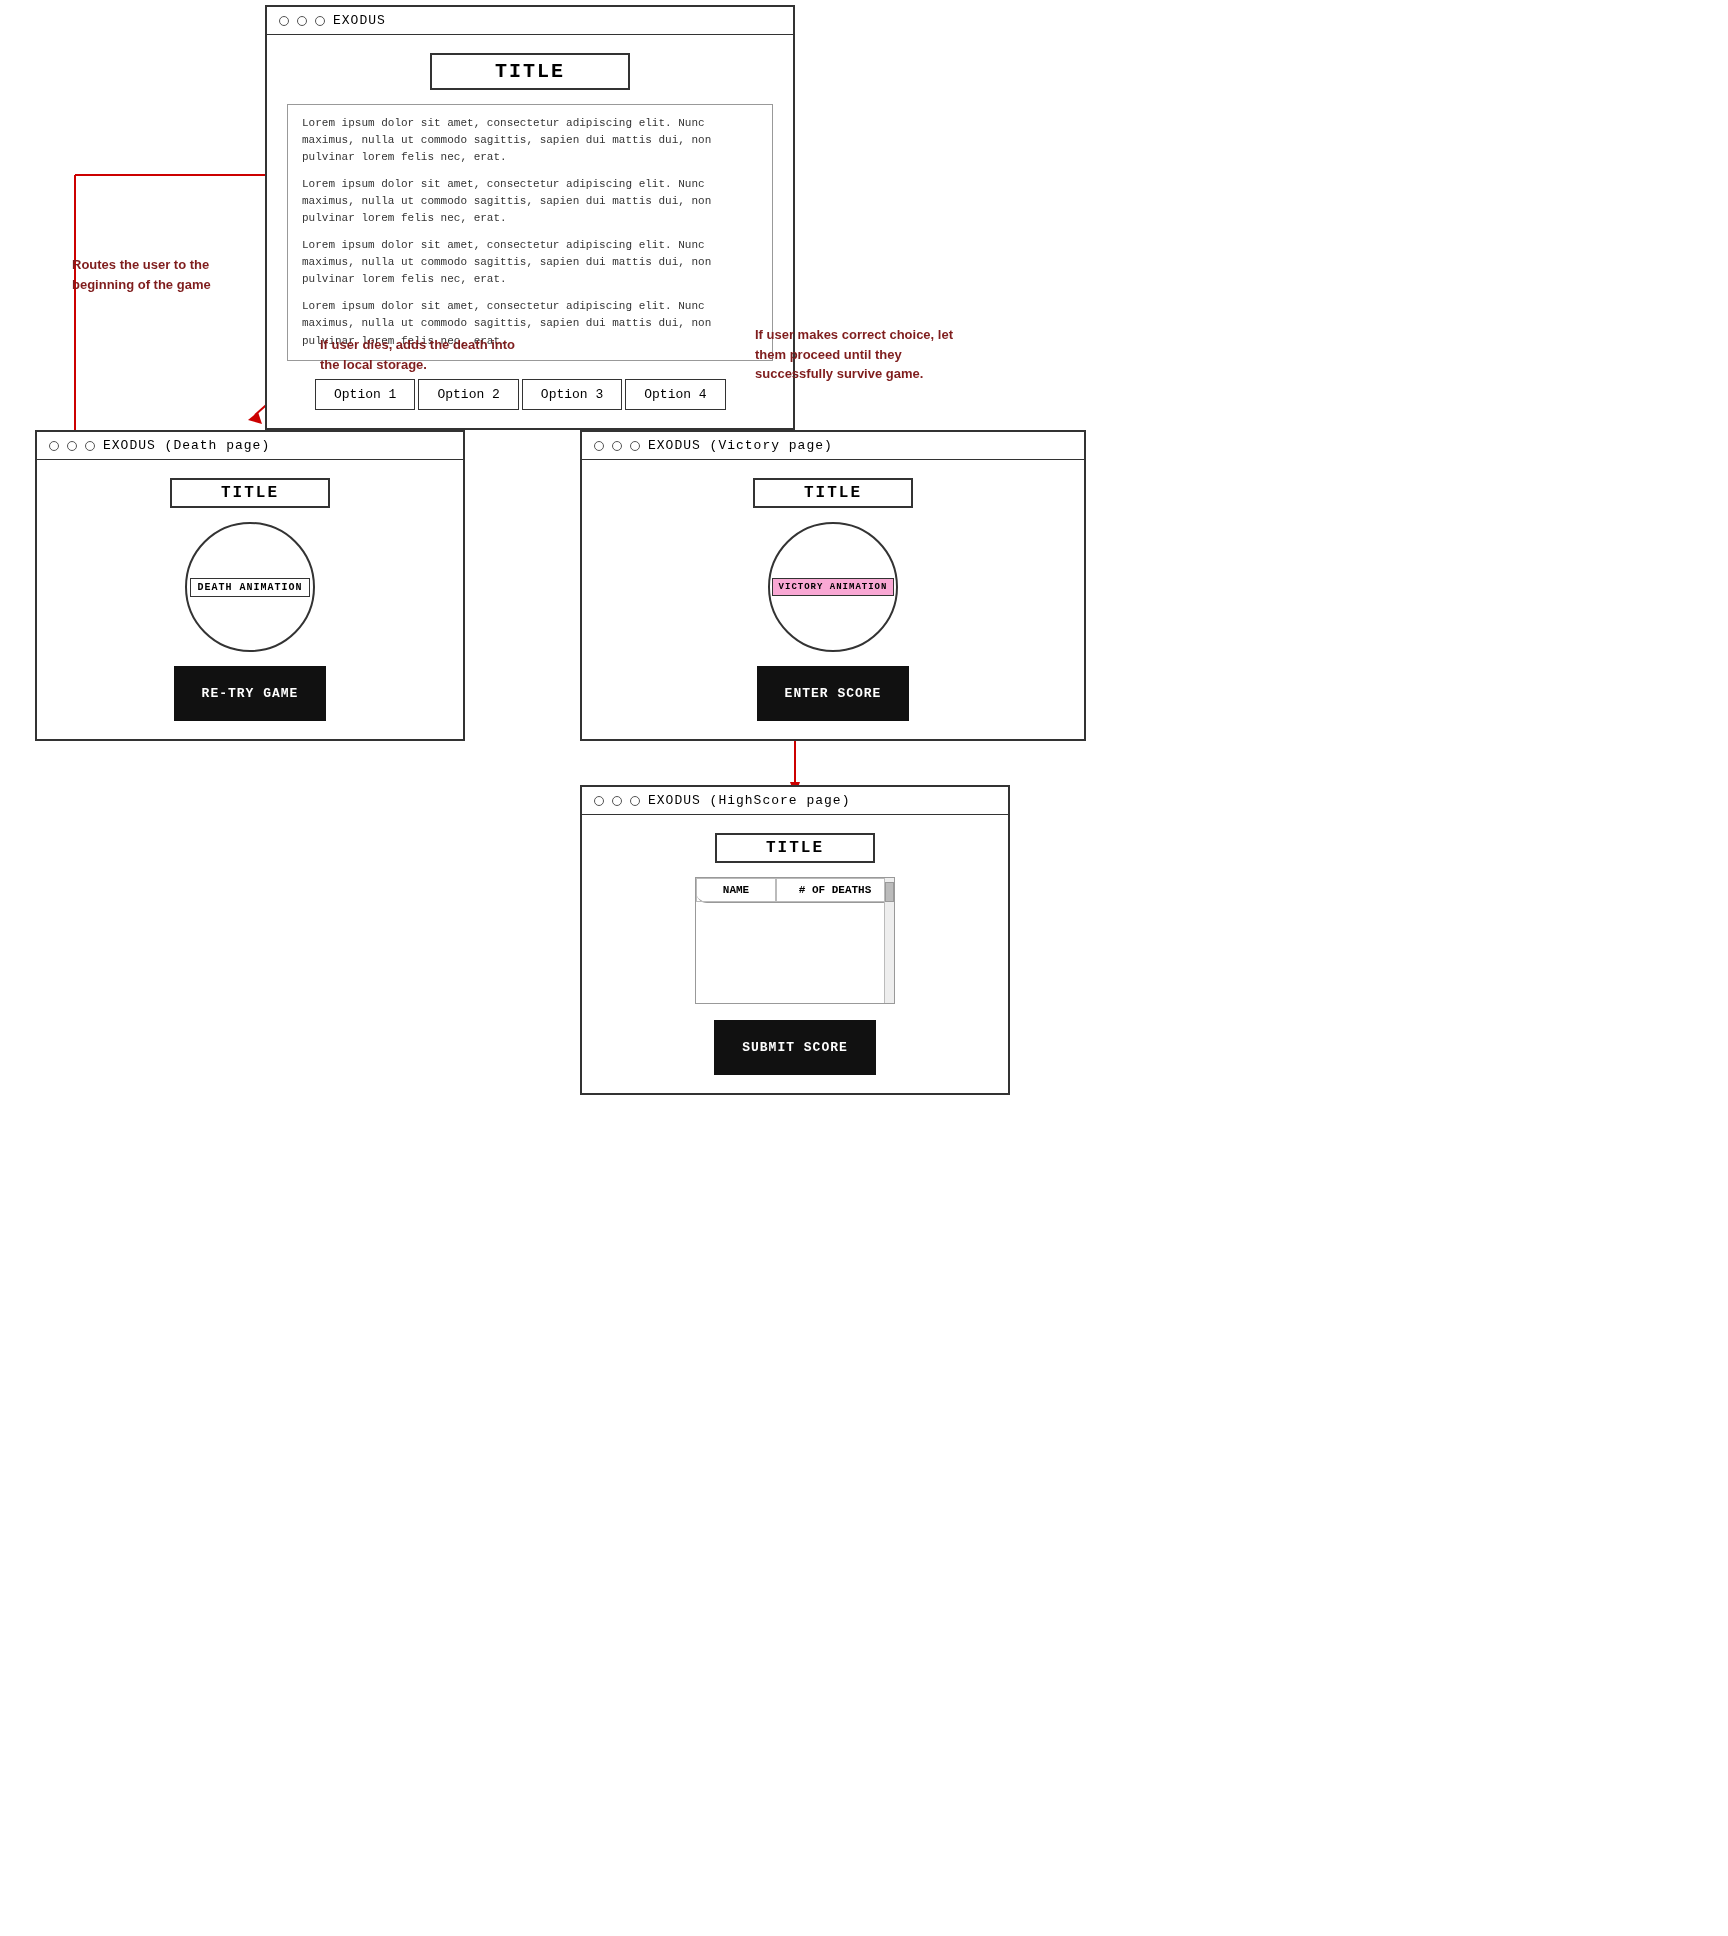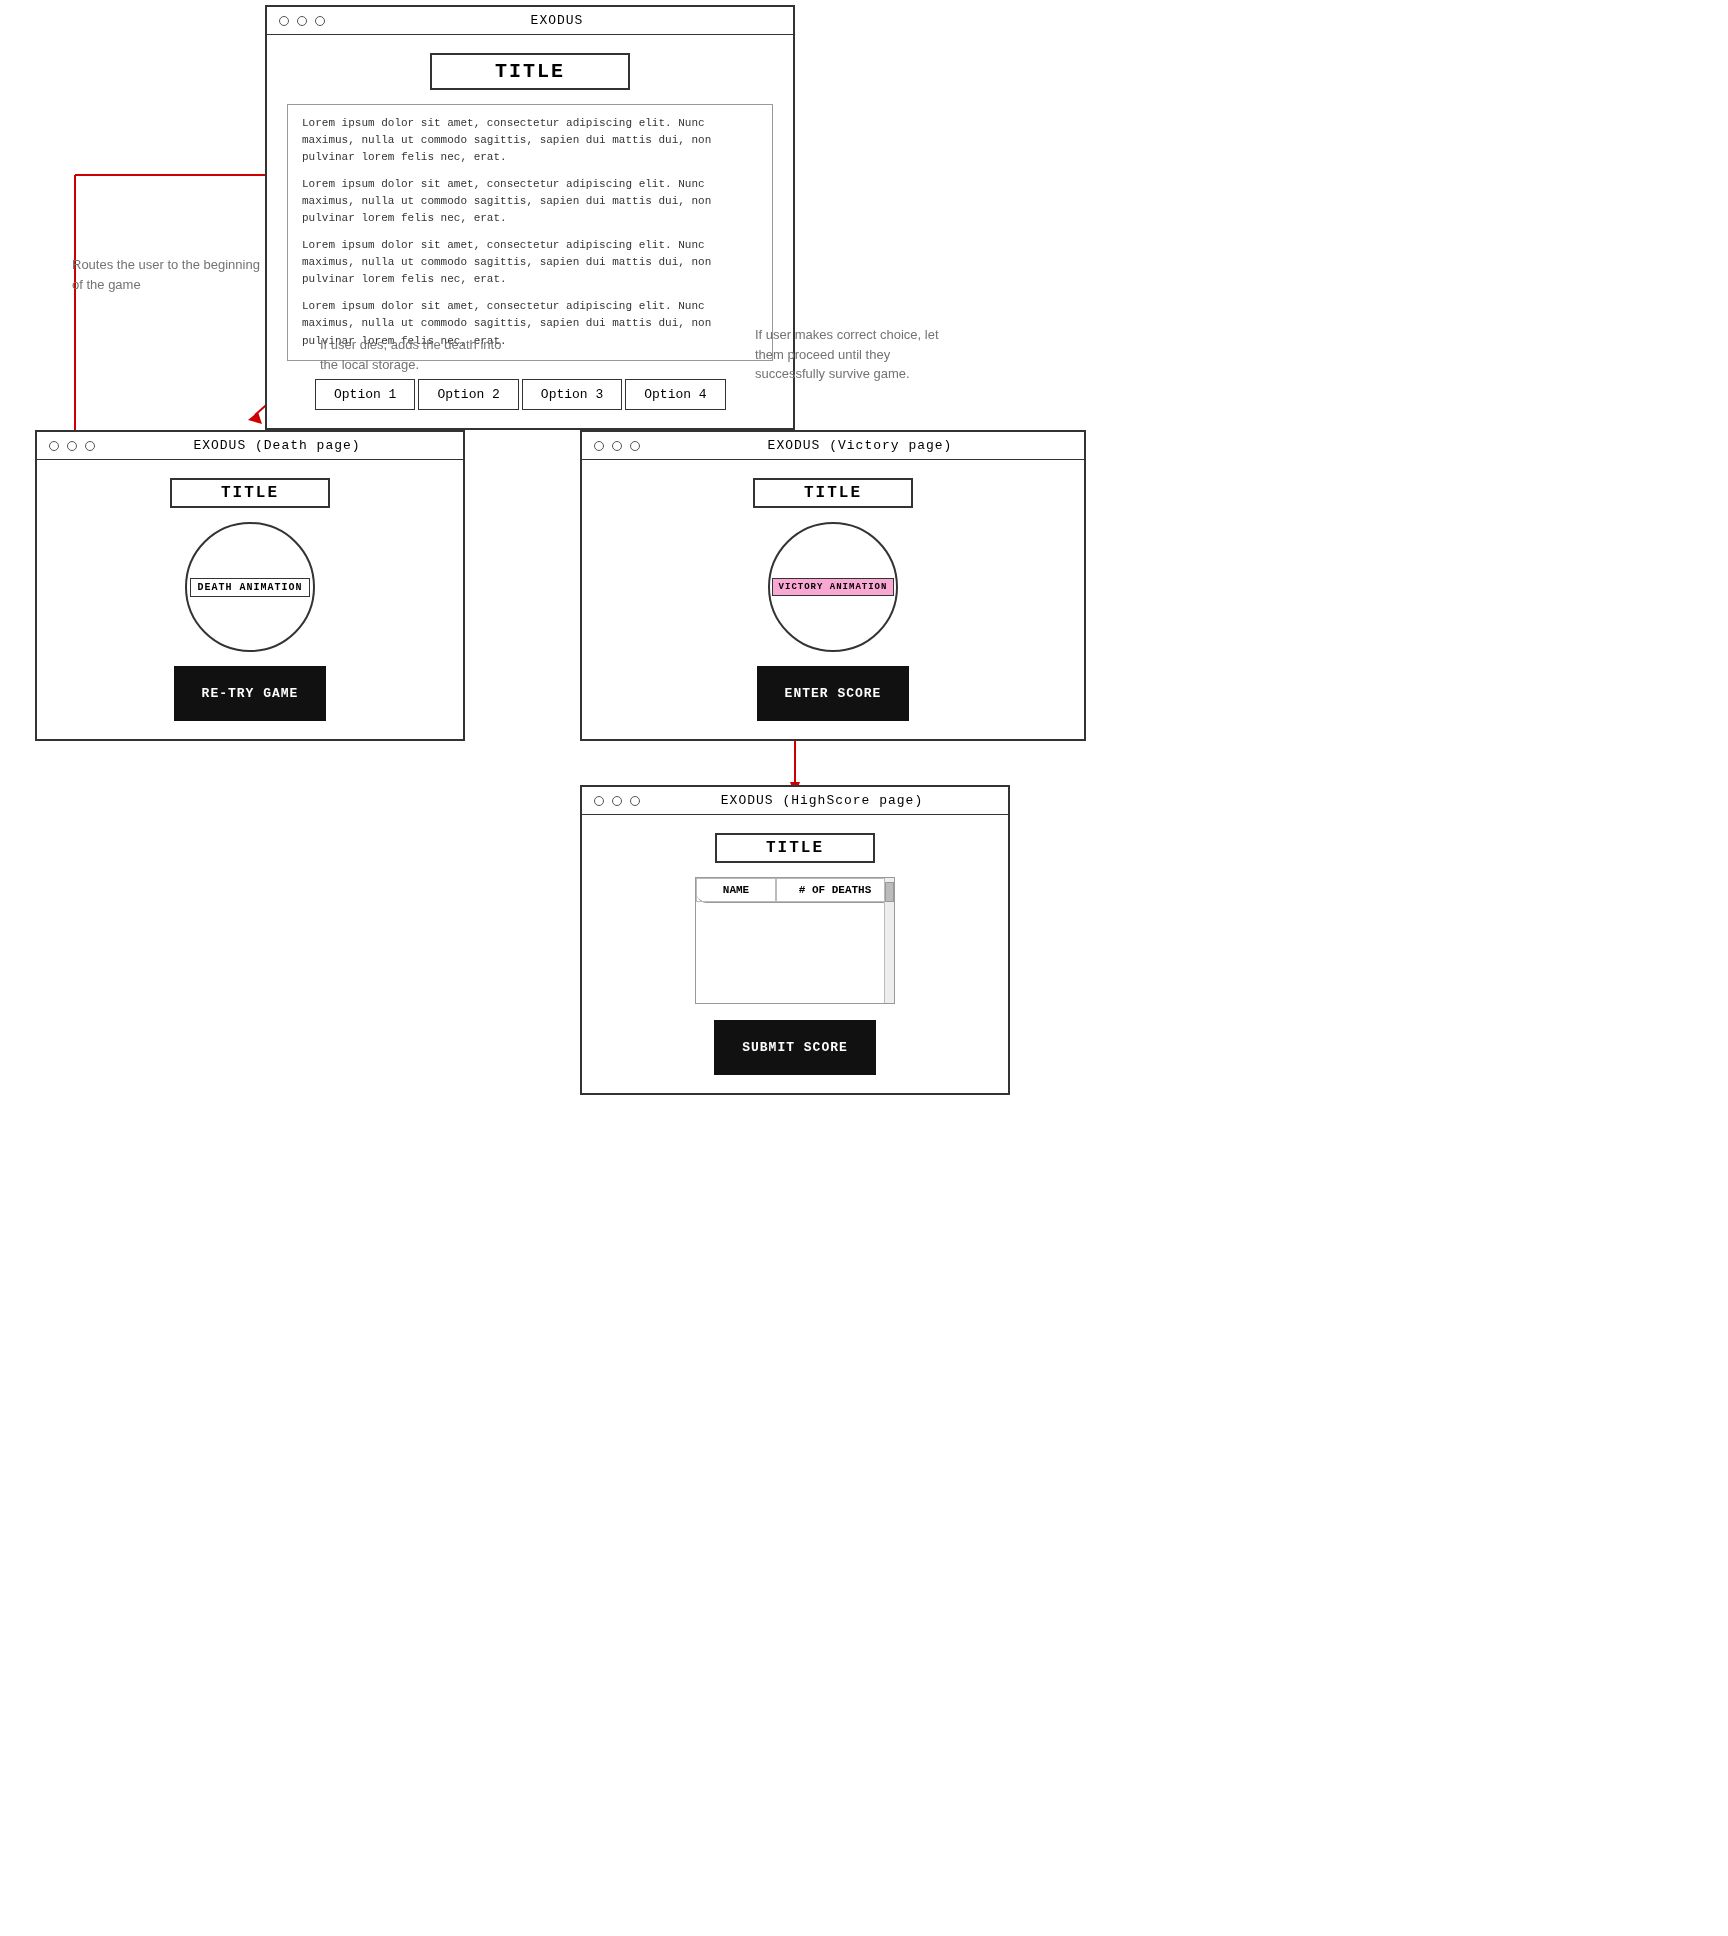--- a/index.html
+++ b/index.html
@@ -27,21 +27,21 @@
       background: #fff;
     }
     .window-dot {
       width: 10px; height: 10px;
       border: 1.5px solid #555;
       border-radius: 50%;
       display: inline-block;
     }
     .window-title {
       flex: 1;
-      text-align: center;
+      text-align: left;
       font-size: 13px;
       letter-spacing: 1px;
     }
     .window-body {
       padding: 18px 20px;
     }
 
     
     .main-window {
       left: 265px;
@@ -91,23 +91,24 @@
       font-size: 13px;
       font-family: 'Courier New', Courier, monospace;
       cursor: pointer;
     }
 
     
     .annotation {
       position: absolute;
       font-size: 13px;
       line-height: 1.5;
-      color: #737373;
+      color: #7f1d1d;
       font-family: Arial, sans-serif;
       max-width: 200px;
+      font-weight: bold;
     }
 
     
     .arrows-svg {
       position: absolute;
       top: 0; left: 0;
       width: 1728px;
       height: 1936px;
       pointer-events: none;
     }

